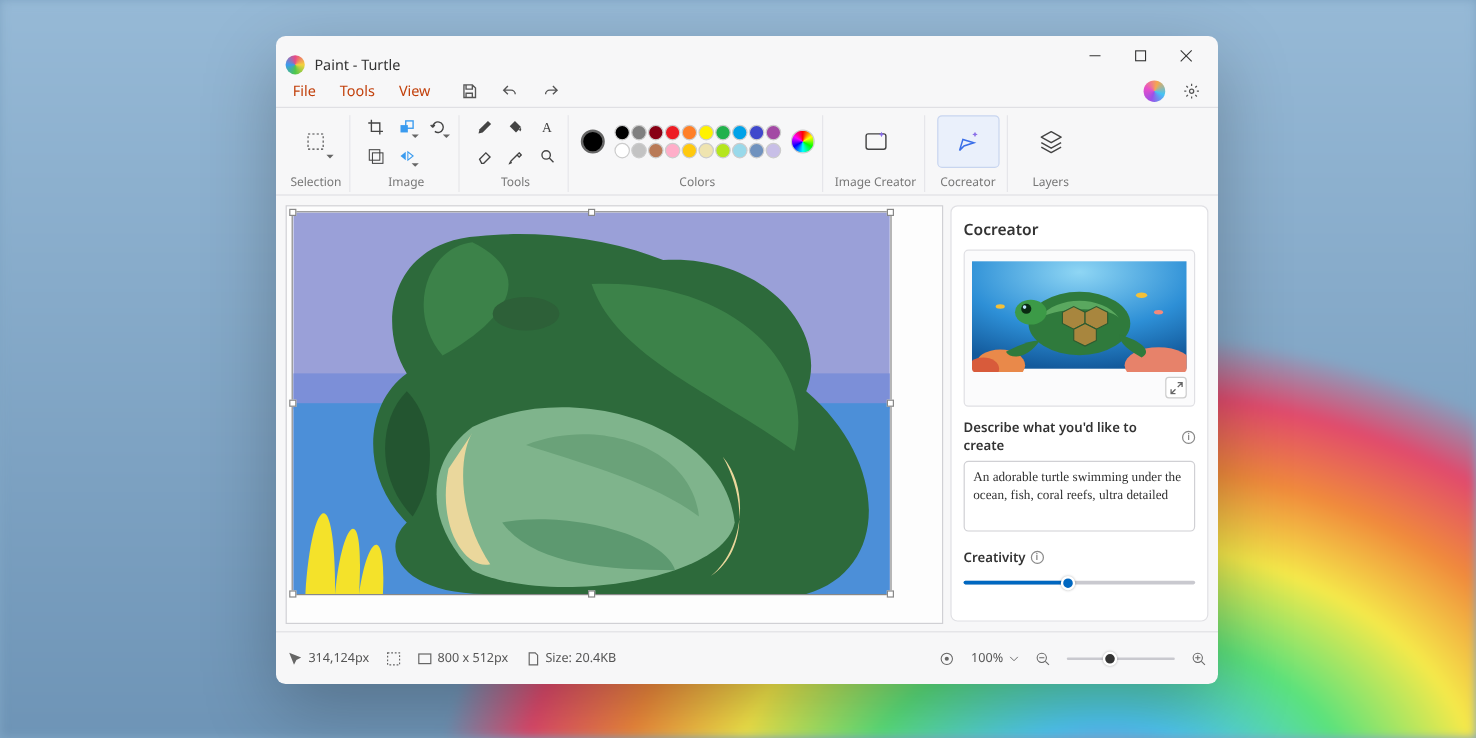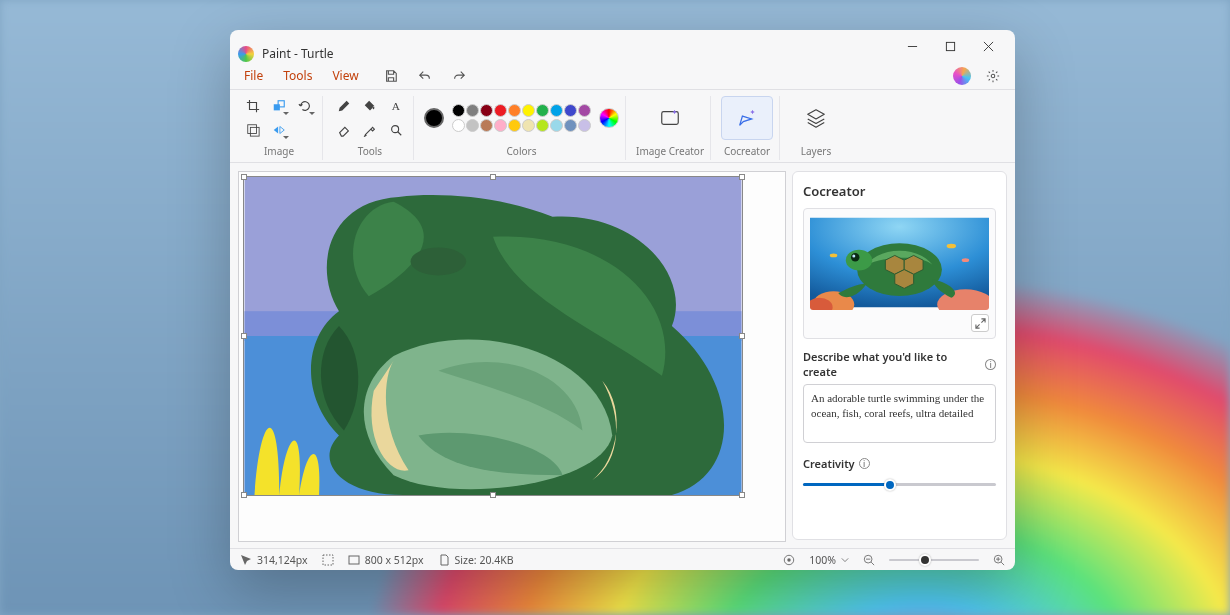--- a/index.html
+++ b/index.html
@@ -82,21 +82,21 @@
 .sec-title{font-size:11px;font-weight:600;display:flex;align-items:center;gap:4px;margin-bottom:5px}
 .info{width:11px;height:11px;border:1px solid #888;border-radius:50%;display:inline-flex;align-items:center;justify-content:center;font-size:8px;color:#888}
 .prompt{width:100%;border:1px solid #d0d0d4;border-radius:4px;padding:6px 7px;font:11px/1.35 'Segoe UI';resize:none;color:#333}
 .slider-wrap{margin-top:4px}
 .slider{position:relative;height:18px;display:flex;align-items:center}
 .track{position:absolute;left:0;right:0;height:3px;background:#c9c9cf;border-radius:2px}
 .fill{position:absolute;left:0;height:3px;background:#0067c0;border-radius:2px}
 .thumb{position:absolute;width:12px;height:12px;background:#0067c0;border:2px solid #fff;border-radius:50%;box-shadow:0 0 2px rgba(0,0,0,.3);top:3px}
 
 
-.status{height:22px;border-top:1px solid #e0e0e4;display:flex;align-items:center;font-size:10.5px;color:#555;padding:0 10px;gap:14px}
+.status{height:44px;border-top:1px solid #e0e0e4;display:flex;align-items:center;font-size:10.5px;color:#555;padding:0 10px;gap:14px}
 .status .sep{flex:1}
 .status svg{width:12px;height:12px;color:#666}
 .sitem{display:flex;align-items:center;gap:5px}
 .zoom-slider{position:relative;width:90px;height:14px}
 .zoom-slider .track{height:2px;top:6px}
 .zoom-slider .thumb{top:1px;background:#333;border:2px solid #fff}
 
 
 </style>
 </head>
@@ -156,20 +156,31 @@
     <div class="qatbtn gear">
         <svg viewBox="0 0 16 16">
           <circle cx="8" cy="8" r="2" fill="none" stroke="currentColor" stroke-width="1.2"></circle>
           <path fill="none" stroke="currentColor" stroke-width="1.2" d="M8 1v2M8 13v2M1 8h2M13 8h2M3 3l1.5 1.5M11.5 11.5 13 13M13 3l-1.5 1.5M4.5 11.5 3 13"></path>
         </svg>
       </div>
   </div>
 
   <div class="ribbon">
 
+    <div class="group g-sel">
+      <div class="tools">
+          <div class="rb big">
+            <svg viewBox="0 0 20 20">
+              <rect x="3" y="3" width="14" height="14" fill="none" stroke="currentColor" stroke-dasharray="2 2"></rect>
+            </svg>
+            <span class="dd"></span>
+          </div>
+        </div>
+      <div class="group-label">Selection</div>
+    </div>
 
     <div class="group">
       <div class="tools">
         <div class="row">
           <div class="rb">
               <svg viewBox="0 0 16 16">
                 <path fill="none" stroke="currentColor" stroke-width="1.3" d="M4 1v11h11M1 4h11v11"></path>
               </svg>
             </div>
           <div class="rb">

